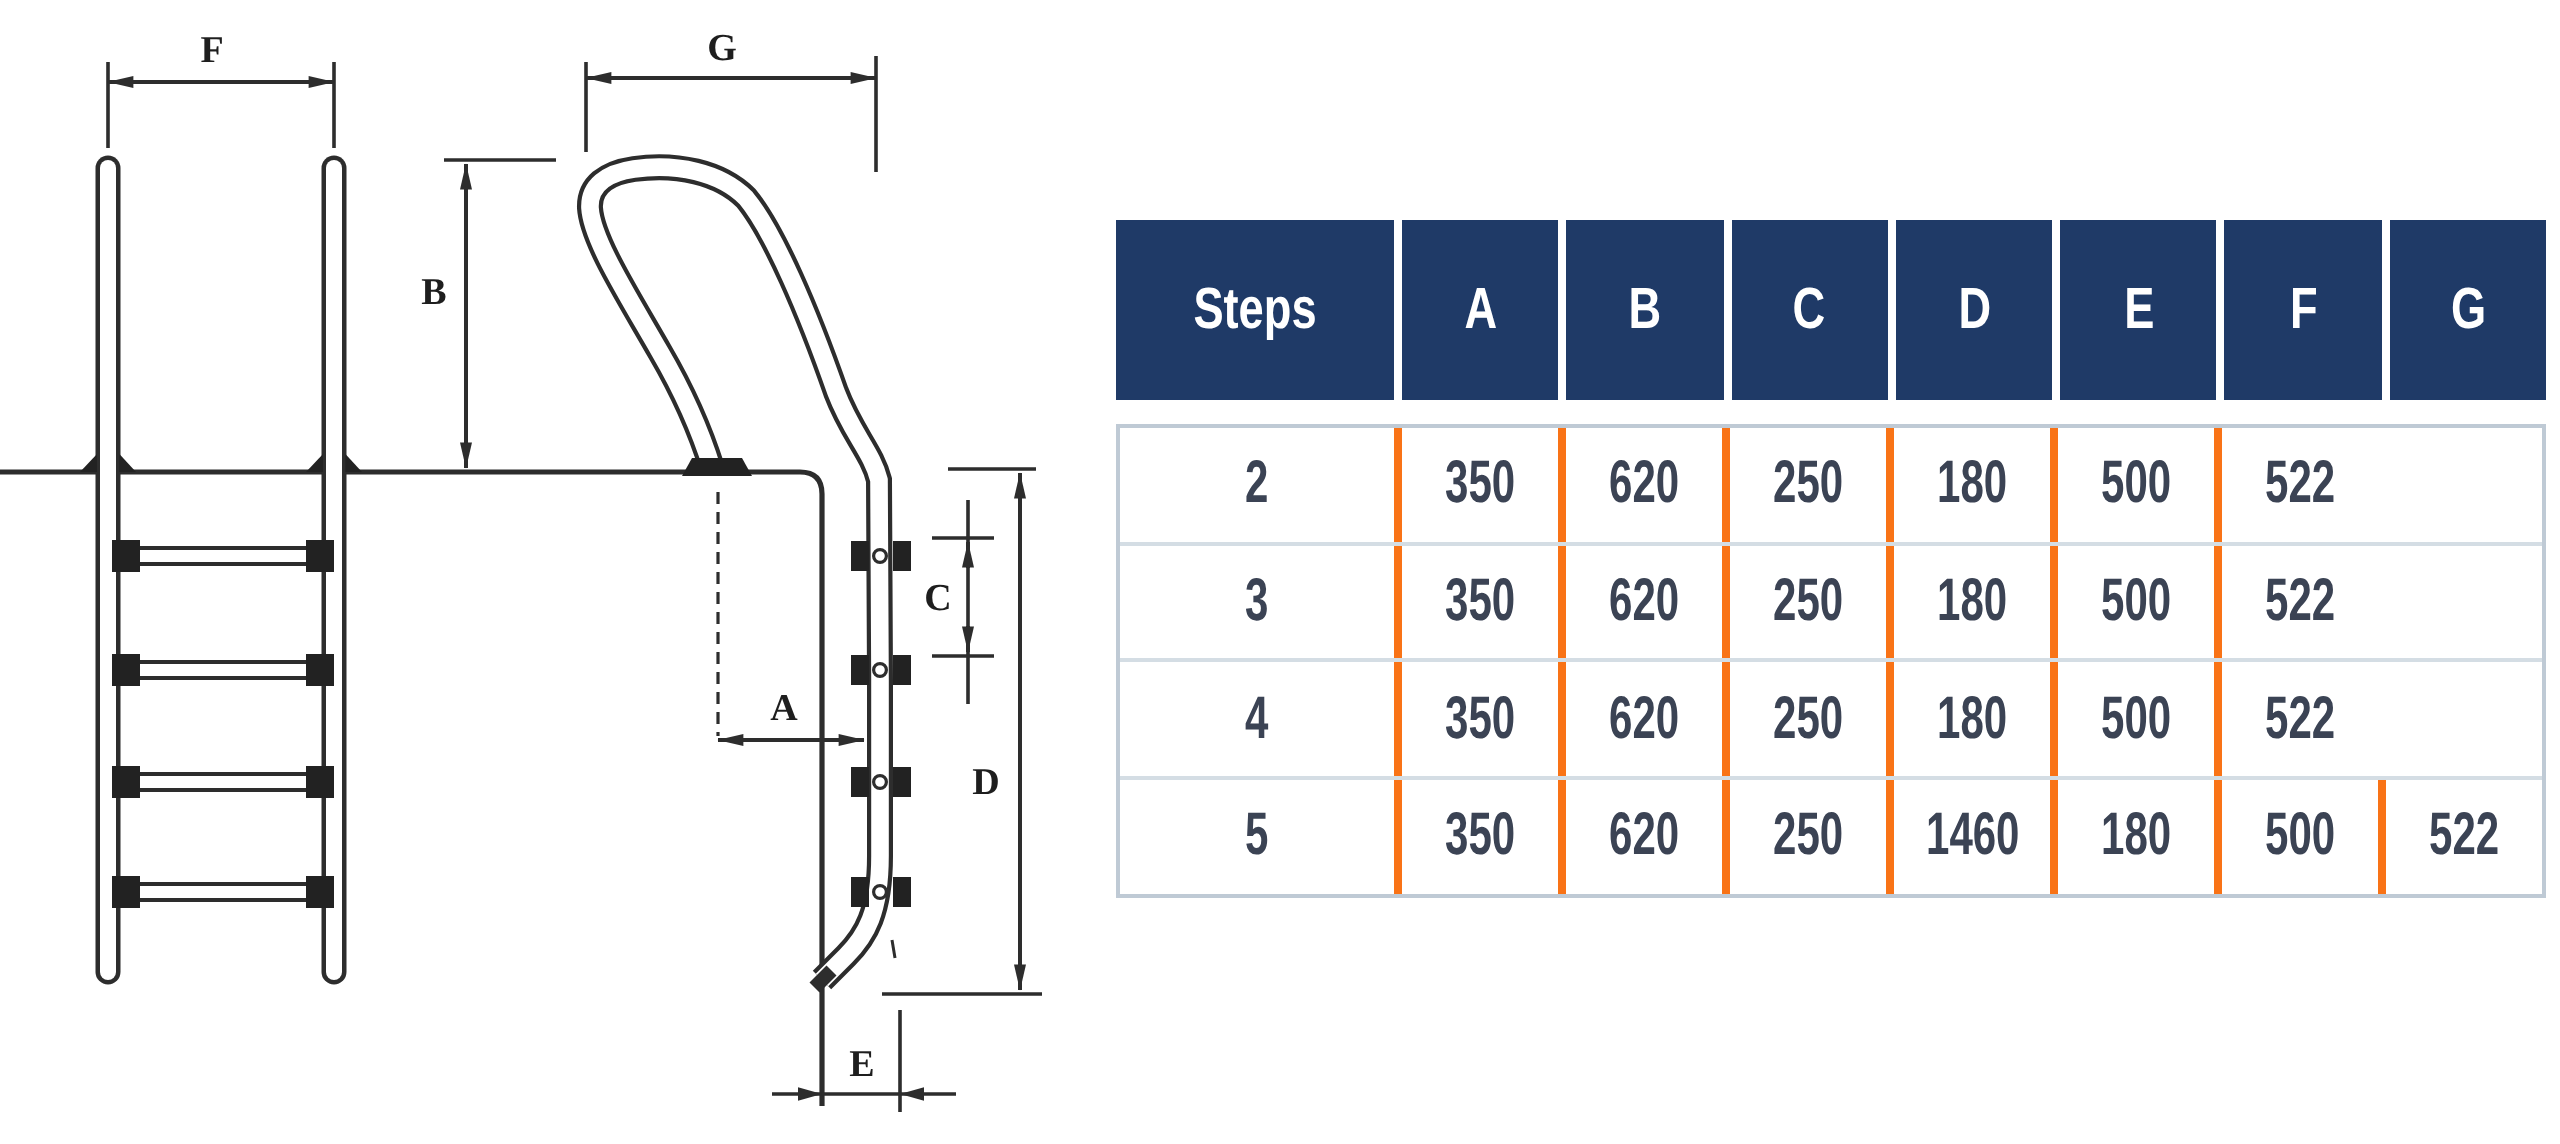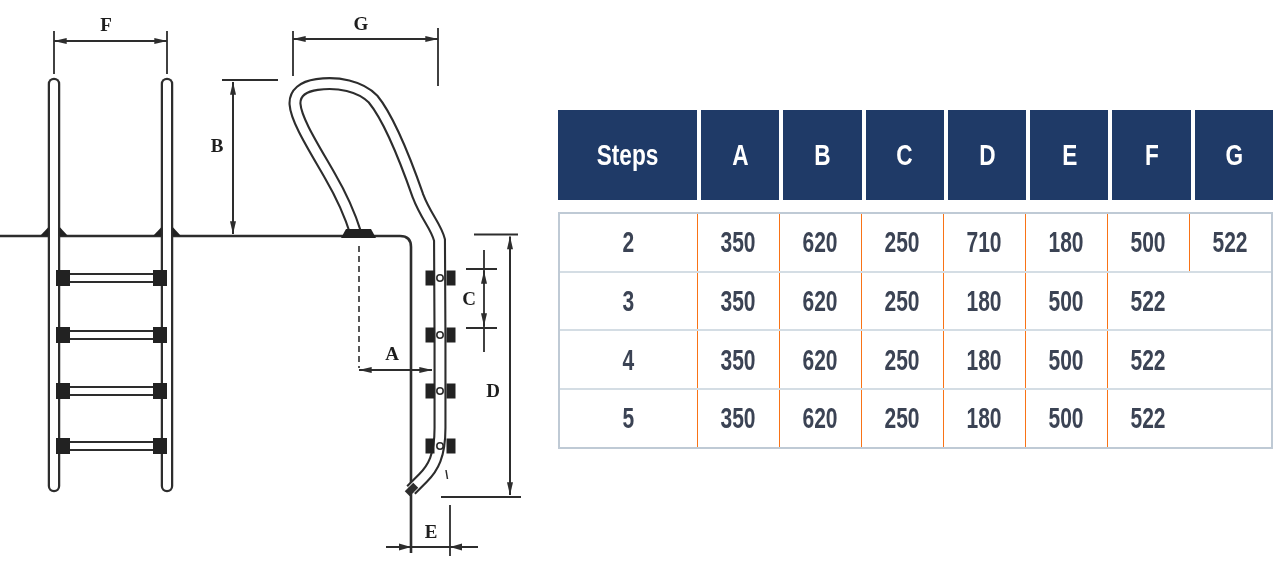--- a/index.html
+++ b/index.html
@@ -18,21 +18,21 @@
   .th:first-child{border-left:none;}
   .th span{
     color:#ffffff;font-weight:bold;font-size:29px;letter-spacing:0;
     transform:scaleX(0.78);white-space:nowrap;
   }
   .tbody{
     margin-top:12px;border:2px solid #bfcad5;background:#ffffff;
   }
   .row{display:grid;grid-template-columns:137px repeat(7,1fr);height:56.7px;border-top:2px solid #d4dde4;}
   .row:first-child{border-top:none;}
-  .td{display:flex;align-items:center;justify-content:center;border-left:1px solid #f97316;}
+  .td{display:flex;align-items:center;justify-content:center;border-left:4px solid #f97316;}
   .td:first-child{border-left:none;}
   .td span{
     color:#3b4354;font-weight:bold;font-size:30px;
     transform:scaleX(0.70);white-space:nowrap;
   }
   
   .dim-label{
     font-family:"Liberation Serif", serif;font-weight:bold;font-size:19px;fill:#1e1e1e;
   }
 </style>
@@ -192,23 +192,20 @@
         <div class="td">
             <span>350</span>
           </div>
         <div class="td">
             <span>620</span>
           </div>
         <div class="td">
             <span>250</span>
           </div>
         <div class="td">
-            <span>710</span>
-          </div>
-        <div class="td">
             <span>180</span>
           </div>
         <div class="td">
             <span>500</span>
           </div>
         <div class="td">
             <span>522</span>
           </div>
       </div>
       <div class="row">
@@ -262,20 +259,23 @@
             <span>5</span>
           </div>
         <div class="td">
             <span>350</span>
           </div>
         <div class="td">
             <span>620</span>
           </div>
         <div class="td">
             <span>250</span>
+          </div>
+        <div class="td">
+            <span>1460</span>
           </div>
         <div class="td">
             <span>180</span>
           </div>
         <div class="td">
             <span>500</span>
           </div>
         <div class="td">
             <span>522</span>
           </div>

